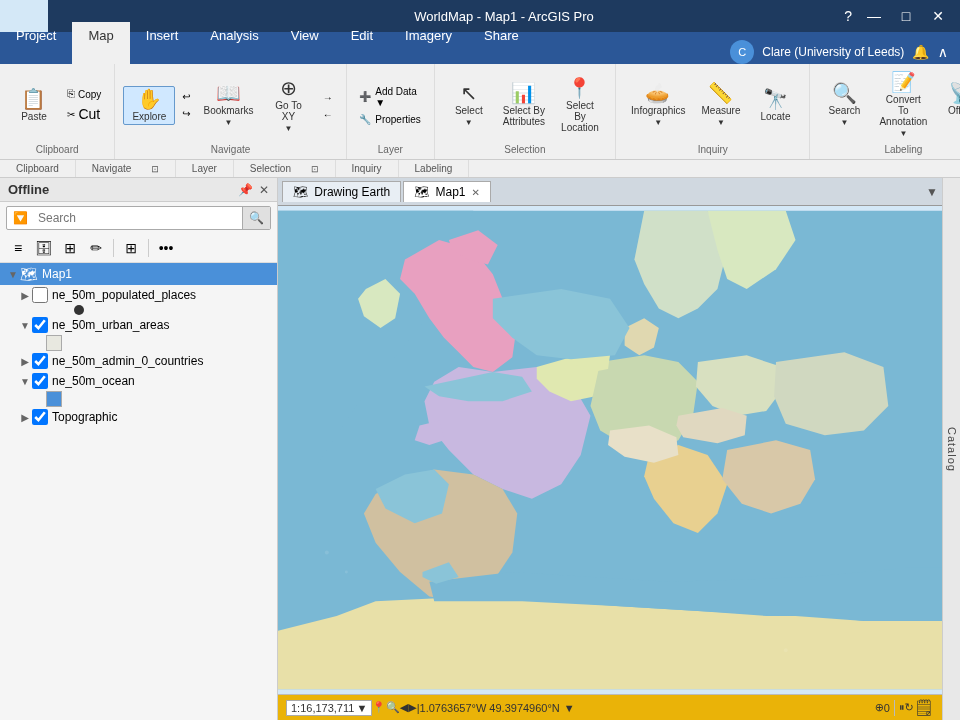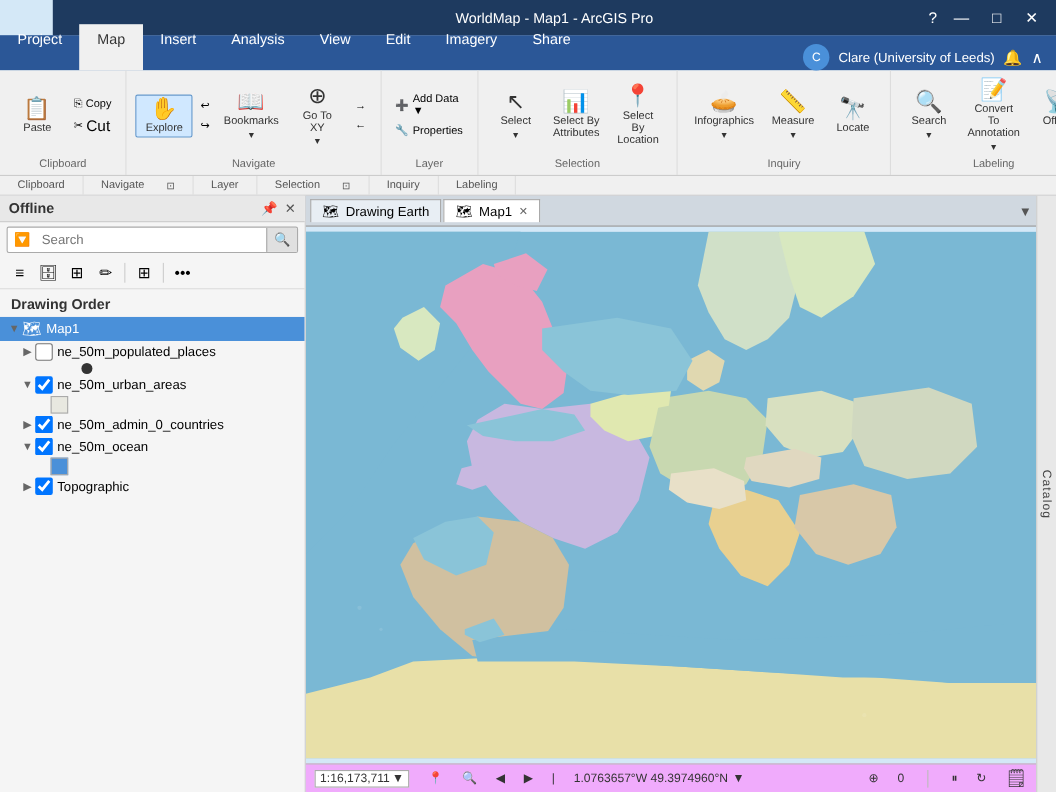--- a/index.html
+++ b/index.html
@@ -160,22 +160,22 @@
     .map-dropdown { margin-left: auto; margin-right: 4px; cursor: pointer; color: #555; }
 
     
     .map-canvas {
       flex: 1; position: relative; overflow: hidden;
     }
     .map-svg { width: 100%; height: 100%; }
 
     
     .status-bar {
-      height: 26px; background: #f0abfc; border-top: 1px solid #bbb;
-      display: flex; align-items: center; padding: 0 8px; gap: 17px;
+      height: 26px; background: #eab308; border-top: 1px solid #bbb;
+      display: flex; align-items: center; padding: 0 8px; gap: 0;
       font-size: 11px; color: #333;
     }
     .scale-selector {
       display: flex; align-items: center; border: 1px solid #aaa; background: white;
       padding: 1px 4px; font-size: 11px; gap: 2px; cursor: pointer;
     }
     .status-coords { margin-left: auto; display: flex; align-items: center; gap: 4px; }
 
     .divider-v { width: 1px; height: 16px; background: #bbb; margin: 0 4px; }
   </style>
@@ -388,21 +388,20 @@
       <div class="tb-btn" title="List by drawing order">≡</div>
       <div class="tb-btn" title="List by data source">🗄</div>
       <div class="tb-btn" title="Filter layers">⊞</div>
       <div class="tb-btn" title="Edit layer">✏</div>
       <div class="tb-sep"></div>
       <div class="tb-btn" title="Add layer">⊞</div>
       <div class="tb-sep"></div>
       <div class="tb-btn" title="More options">•••</div>
     </div>
 
-    <div class="drawing-order-header">Drawing Order</div>
 
     <div class="layer-tree">
 
       <div class="layer-item selected">
         <span class="layer-expand">▼</span>
         <span class="layer-icon" style="font-size:14px;">🗺</span>
         <span class="layer-name">Map1</span>
       </div>
 
       <div class="layer-item" style="padding-left:18px;">

